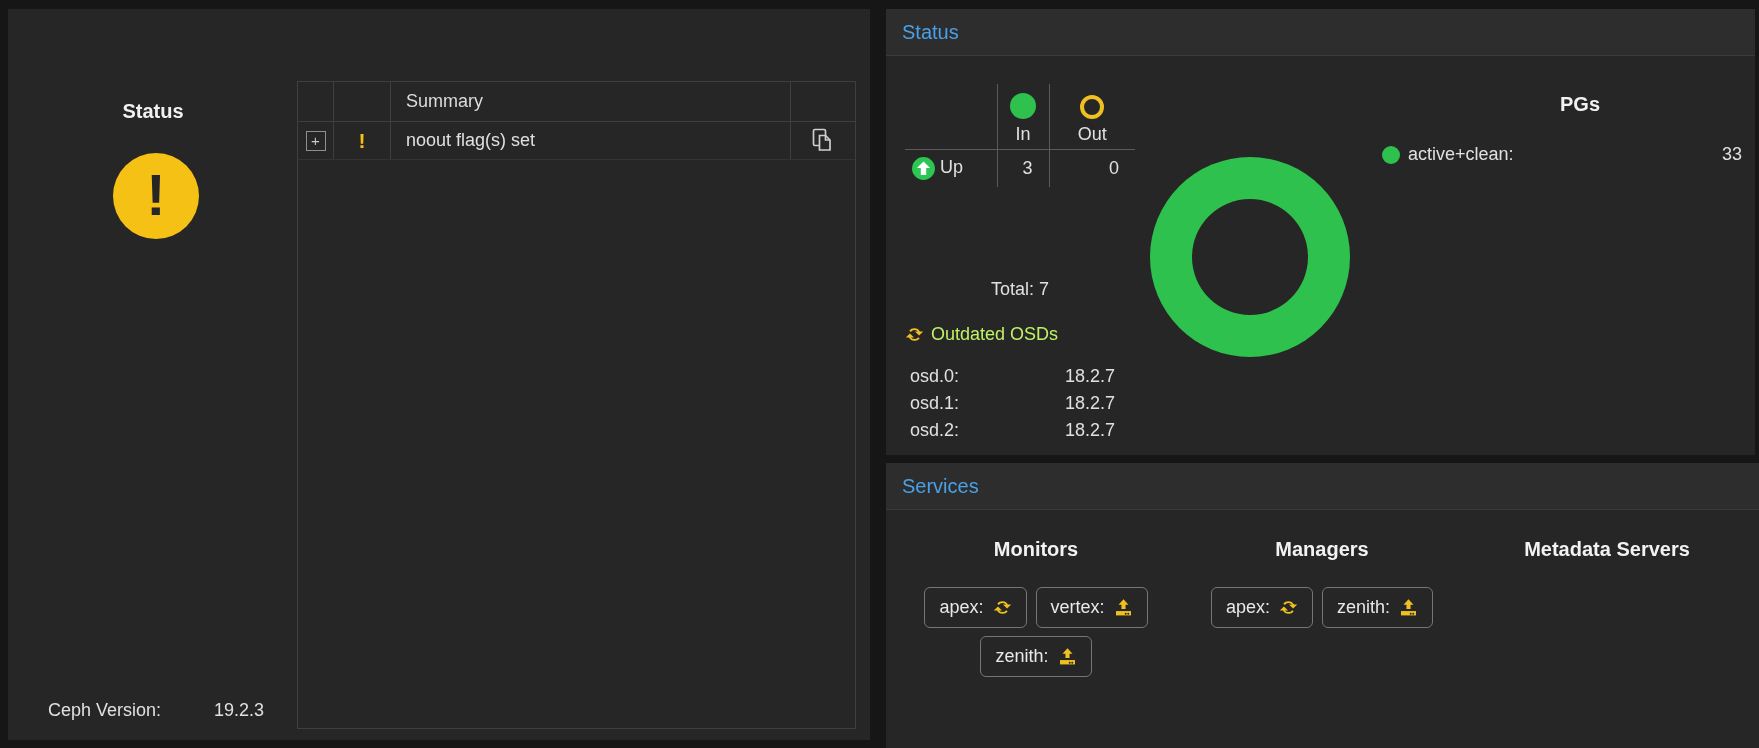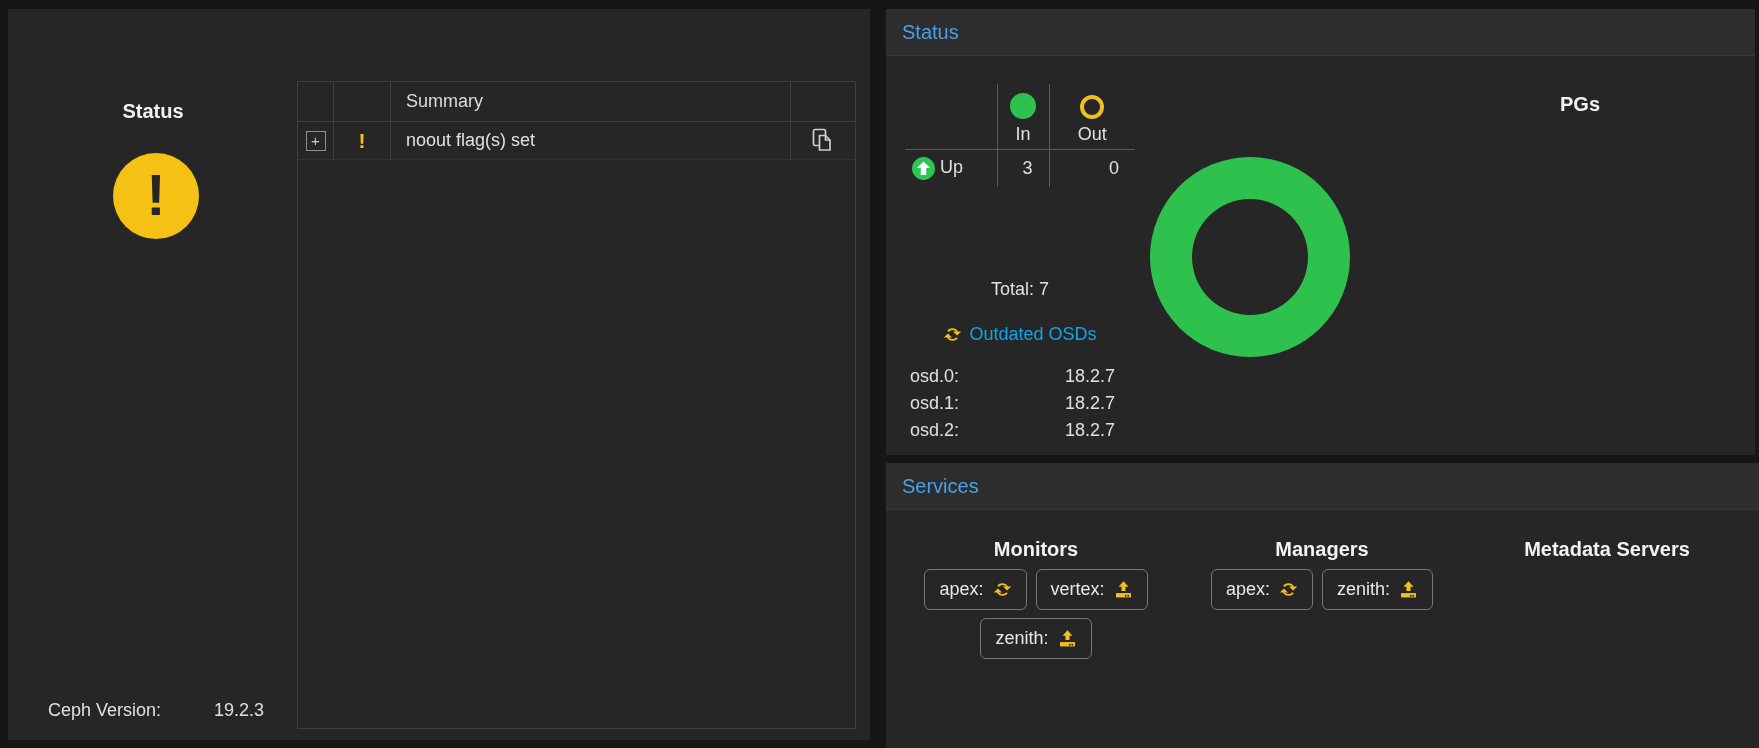--- a/index.html
+++ b/index.html
@@ -59,21 +59,21 @@
   .ogrid .c2 { width:52px; }
   .ogrid .c3 { width:86px; }
   .ogrid td.val { text-align:right; padding-right:16px; }
   .dot-green { display:inline-block; width:26px; height:26px; border-radius:50%; background:#2fc14d; }
   .ring-yellow { display:inline-block; width:24px; height:24px; border-radius:50%; border:4px solid #f0c020; }
   .icon24 { width:25px; height:25px; vertical-align:middle; margin-right:4px; }
   .icon22 { width:23px; height:23px; vertical-align:middle; }
   #total-line { position:absolute; left:19px; top:270px; width:230px; text-align:center; font-size:18px; }
 
   #outdated { position:absolute; left:19px; top:315px; width:230px; }
-  #outdated-heading { display:flex; align-items:center; justify-content:center; gap:7px; font-size:18px; color:#0ea5e9; }
+  #outdated-heading { display:flex; align-items:center; gap:7px; font-size:18px; color:#bef264; }
   .refresh-icon { width:19px; height:19px; color:#f0c020; }
   .osd-rows { margin-top:18px; }
   .osd-row { display:flex; justify-content:space-between; padding:0 20px 0 5px; height:27px; line-height:27px; font-size:18px; }
 
   #pgs-heading { position:absolute; left:594px; top:84px; width:200px; }
   #pgs-legend  { position:absolute; left:496px; top:135px; width:360px; display:flex; align-items:center; font-size:18px; }
   .legend-dot { width:18px; height:18px; border-radius:50%; background:#2fc14d; margin-right:8px; }
   #pgs-legend .lv { margin-left:auto; }
   #pgs-donut {
     position:absolute; left:264px; top:148px; width:200px; height:200px;
@@ -83,21 +83,21 @@
     content:''; position:absolute; left:42px; top:42px; width:116px; height:116px;
     border-radius:50%; background:#262626;
   }
 
   
   .svc-col { position:absolute; top:47px; width:270px; text-align:center; }
   #svc-col-monitors { left:15px; }
   #svc-col-managers { left:301px; }
   #svc-col-mds      { left:586px; }
   .svc-heading { margin-top:28px; font-weight:bold; font-size:20px; color:#f2f2f2; }
-  .badge-row { margin-top:8px; display:flex; justify-content:center; gap:9px; }
+  .badge-row { margin-top:26px; display:flex; justify-content:center; gap:9px; }
   .badge-row.second { margin-top:8px; }
   .badge {
     display:inline-flex; align-items:center; gap:9px;
     border:1px solid #767676; border-radius:6px; padding:9px 14px;
     font-size:18px; color:#e8e8e8; cursor:pointer;
   }
   .badge svg { width:19px; height:19px; color:#f0c020; }
 </style>
 </head>
 <body>
@@ -214,20 +214,25 @@
       </div>
       <div class="osd-row">
         <span>osd.2:</span>
         <span>18.2.7</span>
       </div>
     </div>
   </div>
 
   <div class="col-heading" id="pgs-heading">PGs</div>
 
+  <div id="pgs-legend">
+    <span class="legend-dot"></span>
+    <span>active+clean:</span>
+    <span class="lv">33</span>
+  </div>
 
   <div id="pgs-donut"></div>
 </div>
 
 <div class="panel" id="services-panel">
   <div class="panel-header">Services</div>
 
   <div class="svc-col" id="svc-col-monitors">
     <div class="svc-heading">Monitors</div>
     <div class="badge-row">

